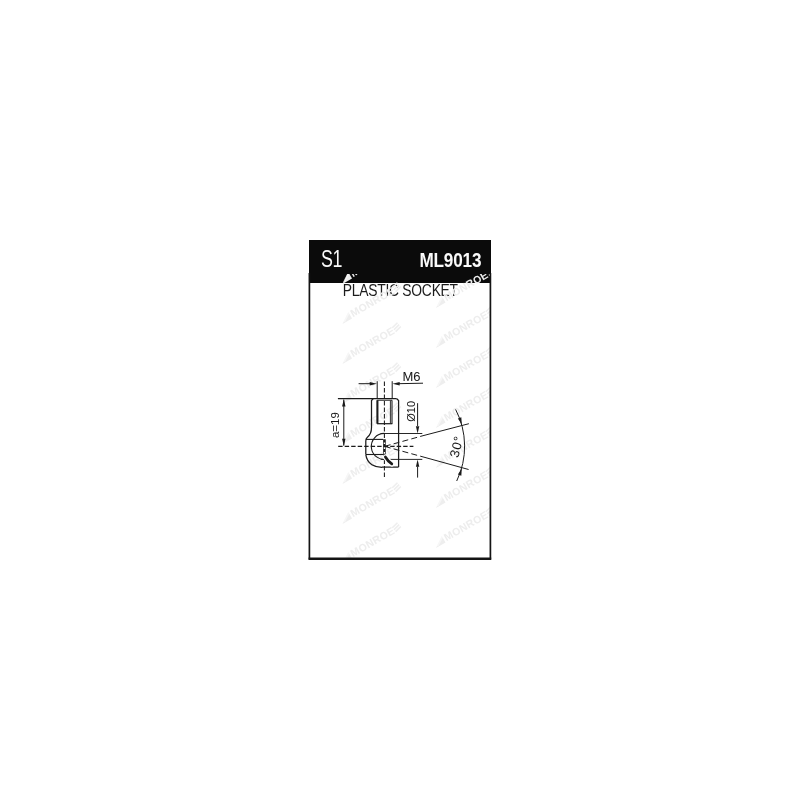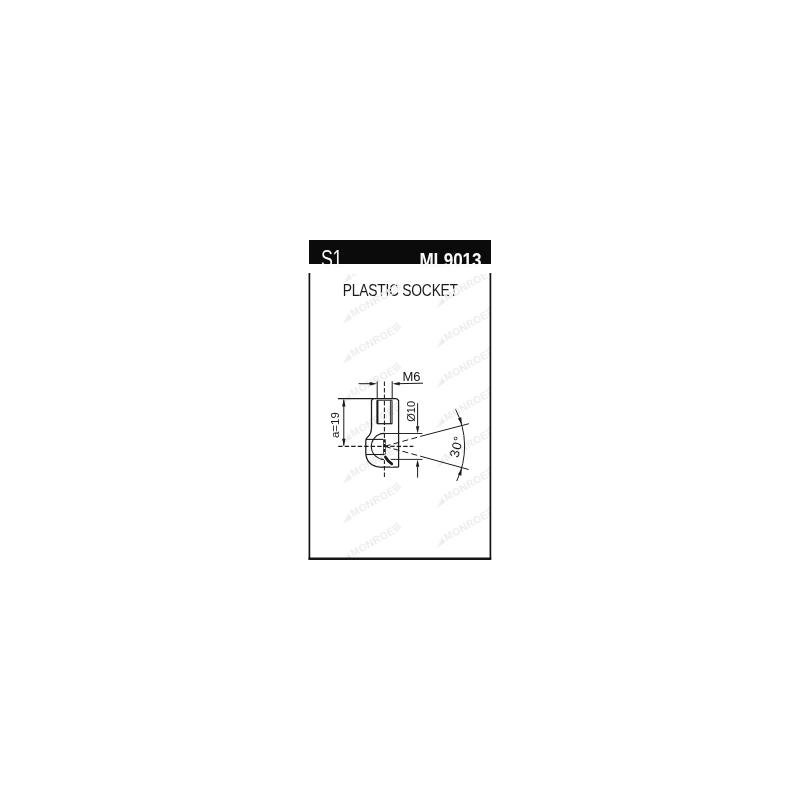--- a/index.html
+++ b/index.html
@@ -1,17 +1,17 @@
 <!DOCTYPE html>
 <html><head>
 <meta charset="utf-8">
 <style>
   html,body{margin:0;padding:0;background:#ffffff;width:800px;height:800px;overflow:hidden;}
   body{font-family:"Liberation Sans", sans-serif;position:relative;}
-  .bar{position:absolute;left:308.6px;top:239.6px;width:182.6px;height:24px;background:#0b0b0b;}
+  .bar{position:absolute;left:308.6px;top:239.6px;width:182.6px;height:43px;background:#0b0b0b;}
   .s1{position:absolute;left:12.8px;top:6.3px;color:#fafafa;font-size:23.5px;letter-spacing:-0.5px;font-weight:400;transform:scaleX(0.76);transform-origin:left top;}
   .ml{position:absolute;right:10px;top:9.6px;color:#fafafa;font-size:19.5px;font-weight:700;letter-spacing:-0.2px;transform:scaleX(0.88);transform-origin:right top;}
   .title{position:absolute;left:308.6px;top:280.9px;width:182.6px;text-align:center;color:#1c1c1c;
          font-size:16.5px;font-weight:400;letter-spacing:-0.3px;white-space:nowrap;transform:scaleX(0.84);transform-origin:center top;}
   svg.ov{position:absolute;left:0;top:0;width:800px;height:800px;}
 </style>
 </head>
 <body>
   <div class="bar">
     <div class="s1">S1</div>

